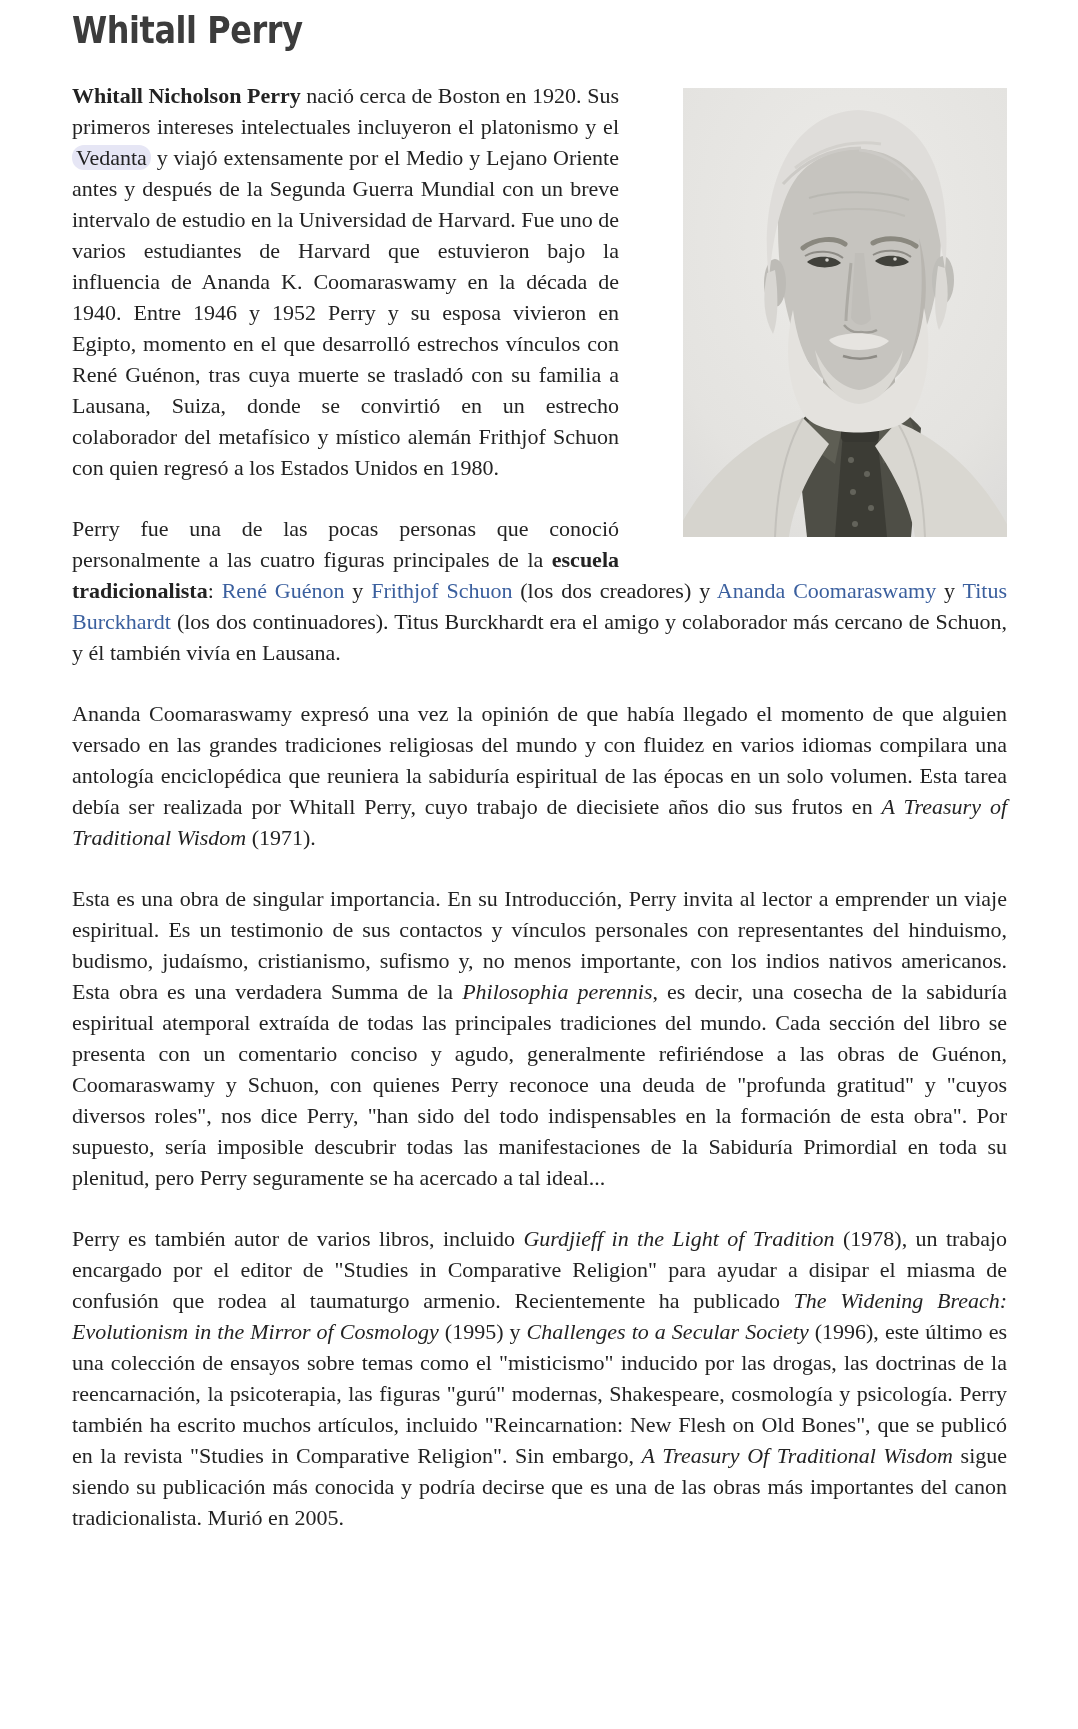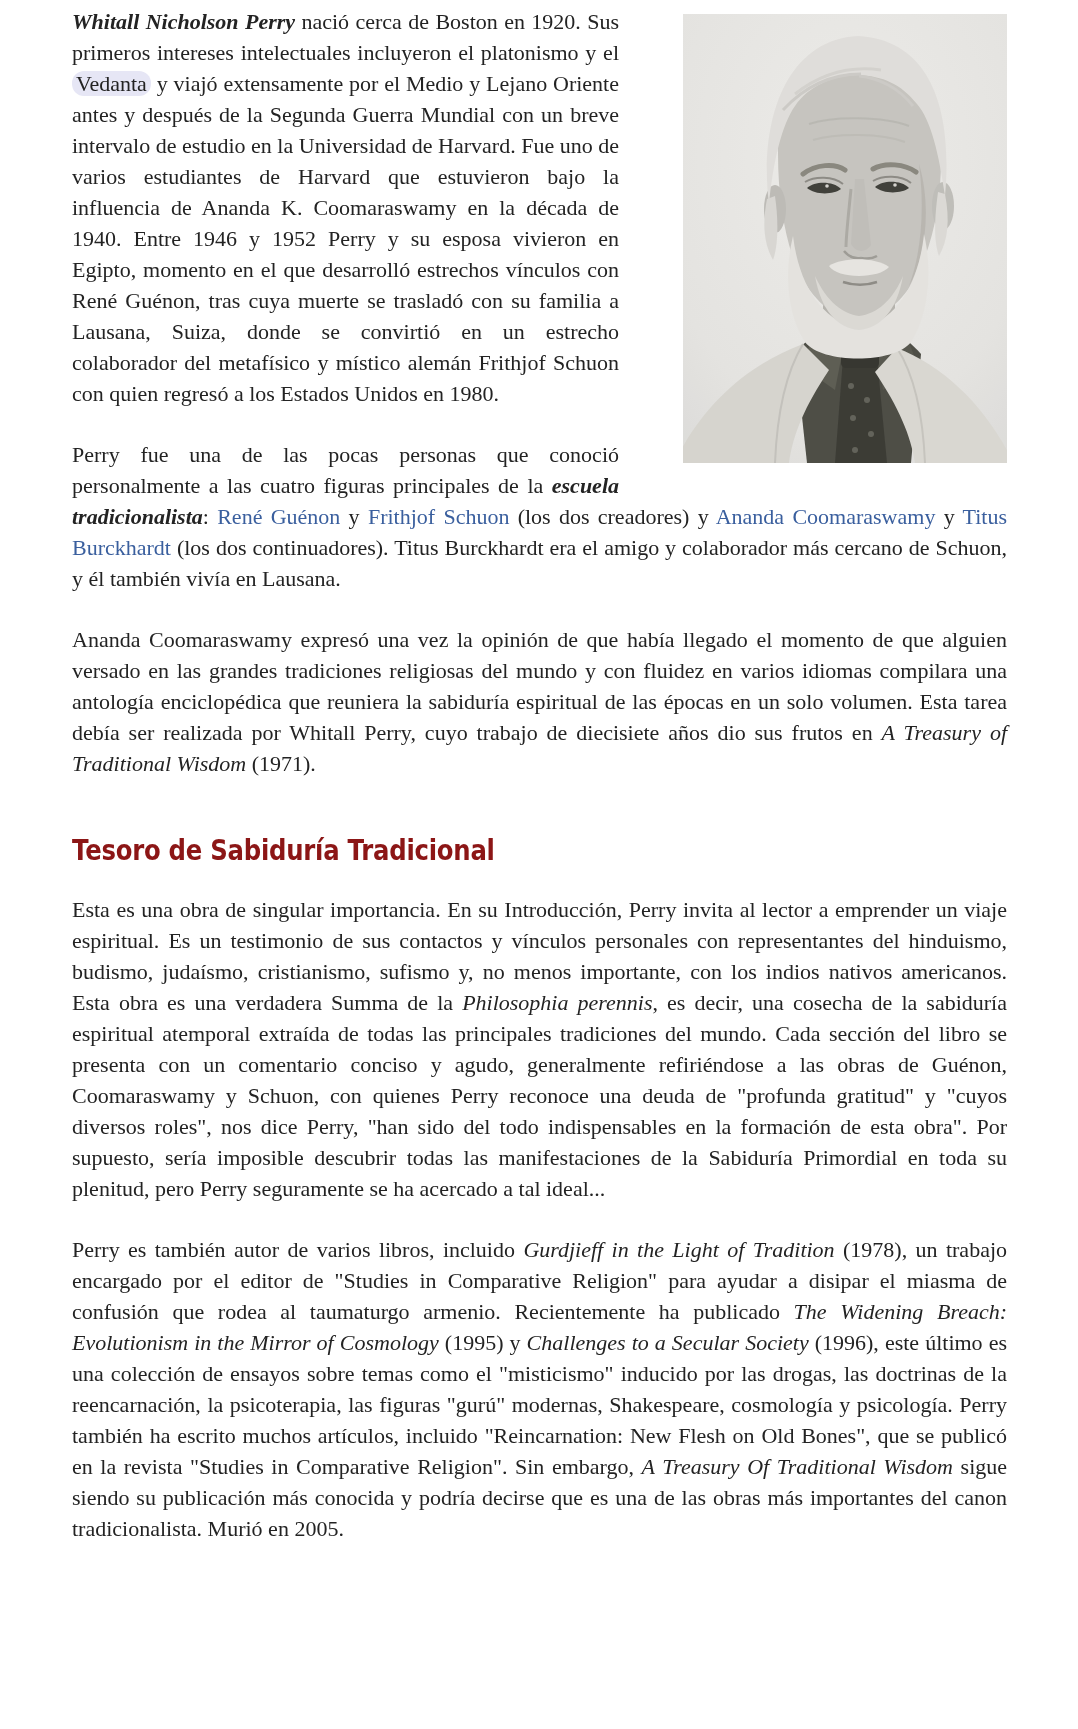--- a/index.html
+++ b/index.html
@@ -48,40 +48,41 @@
     letter-spacing:-0.3px;
   }
   .paragraphs p{
     margin:0 0 30px 0;
     font-size:22px;
     line-height:31px;
     text-align:justify;
     hyphens:auto;
     -webkit-hyphens:auto;
   }
-  .seg-bold{font-weight:bold;font-style:italic;}
+  .seg-bold{font-weight:bold;}
   .seg-italic{font-style:italic;}
   a.seg-link{color:var(--link-blue);text-decoration:none;cursor:pointer;}
   .seg-highlight{background:var(--highlight-bg);padding:0 4px;border-radius:12px;}
   figure.portrait{
     float:right;
     width:324px;
     height:449px;
     margin:8px 0 14px 64px;
     padding:0;
     background:var(--photo-bg);
     line-height:0;
   }
   figure.portrait svg{display:block;width:324px;height:449px;}
 </style>
 </head>
 <body>
 
 <div class="page">
 
+  <h1 class="page-title"><span class="condense">Whitall Perry</span></h1>
 
   <div class="paragraphs">
     <figure class="portrait">
       <svg viewBox="0 0 324 449" xmlns="http://www.w3.org/2000/svg" role="img">
         <defs>
           <radialGradient id="bgGrad" cx="50%" cy="32%" r="85%">
             <stop offset="0%" stop-color="#f0efec"></stop>
             <stop offset="70%" stop-color="#e8e7e4"></stop>
             <stop offset="100%" stop-color="#dfdedb"></stop>
           </radialGradient>
@@ -146,20 +147,19 @@
         <path d="M160,268 C172,272 182,272 194,268" stroke="#8f8d87" stroke-width="2.5" fill="none"></path>
 
         <rect width="324" height="449" fill="#8a8a86" opacity="0.03"></rect>
       </svg>
     </figure>
   <p><span class="seg-bold">Whitall Nicholson Perry</span><span class="seg-plain"> nació cerca de Boston en 1920. Sus primeros intereses intelectuales incluyeron el platonismo y el </span><span class="seg-highlight">Vedanta</span><span class="seg-plain"> y viajó extensamente por el Medio y Lejano Oriente antes y después de la Segunda Guerra Mundial con un breve intervalo de estudio en la Universidad de Harvard. Fue uno de varios estudiantes de Harvard que estuvieron bajo la influencia de Ananda K. Coomaraswamy en la década de 1940. Entre 1946 y 1952 Perry y su esposa vivieron en Egipto, momento en el que desarrolló estrechos vínculos con René Guénon, tras cuya muerte se trasladó con su familia a Lausana, Suiza, donde se convirtió en un estrecho colaborador del metafísico y místico alemán Frithjof Schuon con quien regresó a los Estados Unidos en 1980.</span></p>
       <p><span class="seg-plain">Perry fue una de las pocas personas que conoció personalmente a las cuatro figuras principales de la </span><span class="seg-bold">escuela tradicionalista</span><span class="seg-plain">: </span><a href="#" class="seg-link">René Guénon</a><span class="seg-plain"> y </span><a href="#" class="seg-link">Frithjof Schuon</a><span class="seg-plain"> (los dos creadores) y </span><a href="#" class="seg-link">Ananda Coomaraswamy</a><span class="seg-plain"> y </span><a href="#" class="seg-link">Titus Burckhardt</a><span class="seg-plain"> (los dos continuadores). Titus Burckhardt era el amigo y colaborador más cercano de Schuon, y él también vivía en Lausana.</span></p>
       <p><span class="seg-plain">Ananda Coomaraswamy expresó una vez la opinión de que había llegado el momento de que alguien versado en las grandes tradiciones religiosas del mundo y con fluidez en varios idiomas compilara una antología enciclopédica que reuniera la sabiduría espiritual de las épocas en un solo volumen. Esta tarea debía ser realizada por Whitall Perry, cuyo trabajo de diecisiete años dio sus frutos en </span><span class="seg-italic">A Treasury of Traditional Wisdom</span><span class="seg-plain"> (1971).</span></p>
     </div>
 
-  <h2 class="section-heading"><span class="condense">Tesoro de Sabiduría Tradicional</span></h2>
 
   <div class="paragraphs">
       <p><span class="seg-plain">Esta es una obra de singular importancia. En su Introducción, Perry invita al lector a emprender un viaje espiritual. Es un testimonio de sus contactos y vínculos personales con representantes del hinduismo, budismo, judaísmo, cristianismo, sufismo y, no menos importante, con los indios nativos americanos. Esta obra es una verdadera Summa de la </span><span class="seg-italic">Philosophia perennis</span><span class="seg-plain">, es decir, una cosecha de la sabiduría espiritual atemporal extraída de todas las principales tradiciones del mundo. Cada sección del libro se presenta con un comentario conciso y agudo, generalmente refiriéndose a las obras de Guénon, Coomaraswamy y Schuon, con quienes Perry reconoce una deuda de "profunda gratitud" y "cuyos diversos roles", nos dice Perry, "han sido del todo indispensables en la formación de esta obra". Por supuesto, sería imposible descubrir todas las manifestaciones de la Sabiduría Primordial en toda su plenitud, pero Perry seguramente se ha acercado a tal ideal...</span></p>
       <p><span class="seg-plain">Perry es también autor de varios libros, incluido </span><span class="seg-italic">Gurdjieff in the Light of Tradition</span><span class="seg-plain"> (1978), un trabajo encargado por el editor de "Studies in Comparative Religion" para ayudar a disipar el miasma de confusión que rodea al taumaturgo armenio. Recientemente ha publicado </span><span class="seg-italic">The Widening Breach: Evolutionism in the Mirror of Cosmology</span><span class="seg-plain"> (1995) y </span><span class="seg-italic">Challenges to a Secular Society</span><span class="seg-plain"> (1996), este último es una colección de ensayos sobre temas como el "misticismo" inducido por las drogas, las doctrinas de la reencarnación, la psicoterapia, las figuras "gurú" modernas, Shakespeare, cosmología y psicología. Perry también ha escrito muchos artículos, incluido "Reincarnation: New Flesh on Old Bones", que se publicó en la revista "Studies in Comparative Religion". Sin embargo, </span><span class="seg-italic">A Treasury Of Traditional Wisdom</span><span class="seg-plain"> sigue siendo su publicación más conocida y podría decirse que es una de las obras más importantes del canon tradicionalista. Murió en 2005.</span></p>
     </div>
 
 </div>
 
 </body></html>

